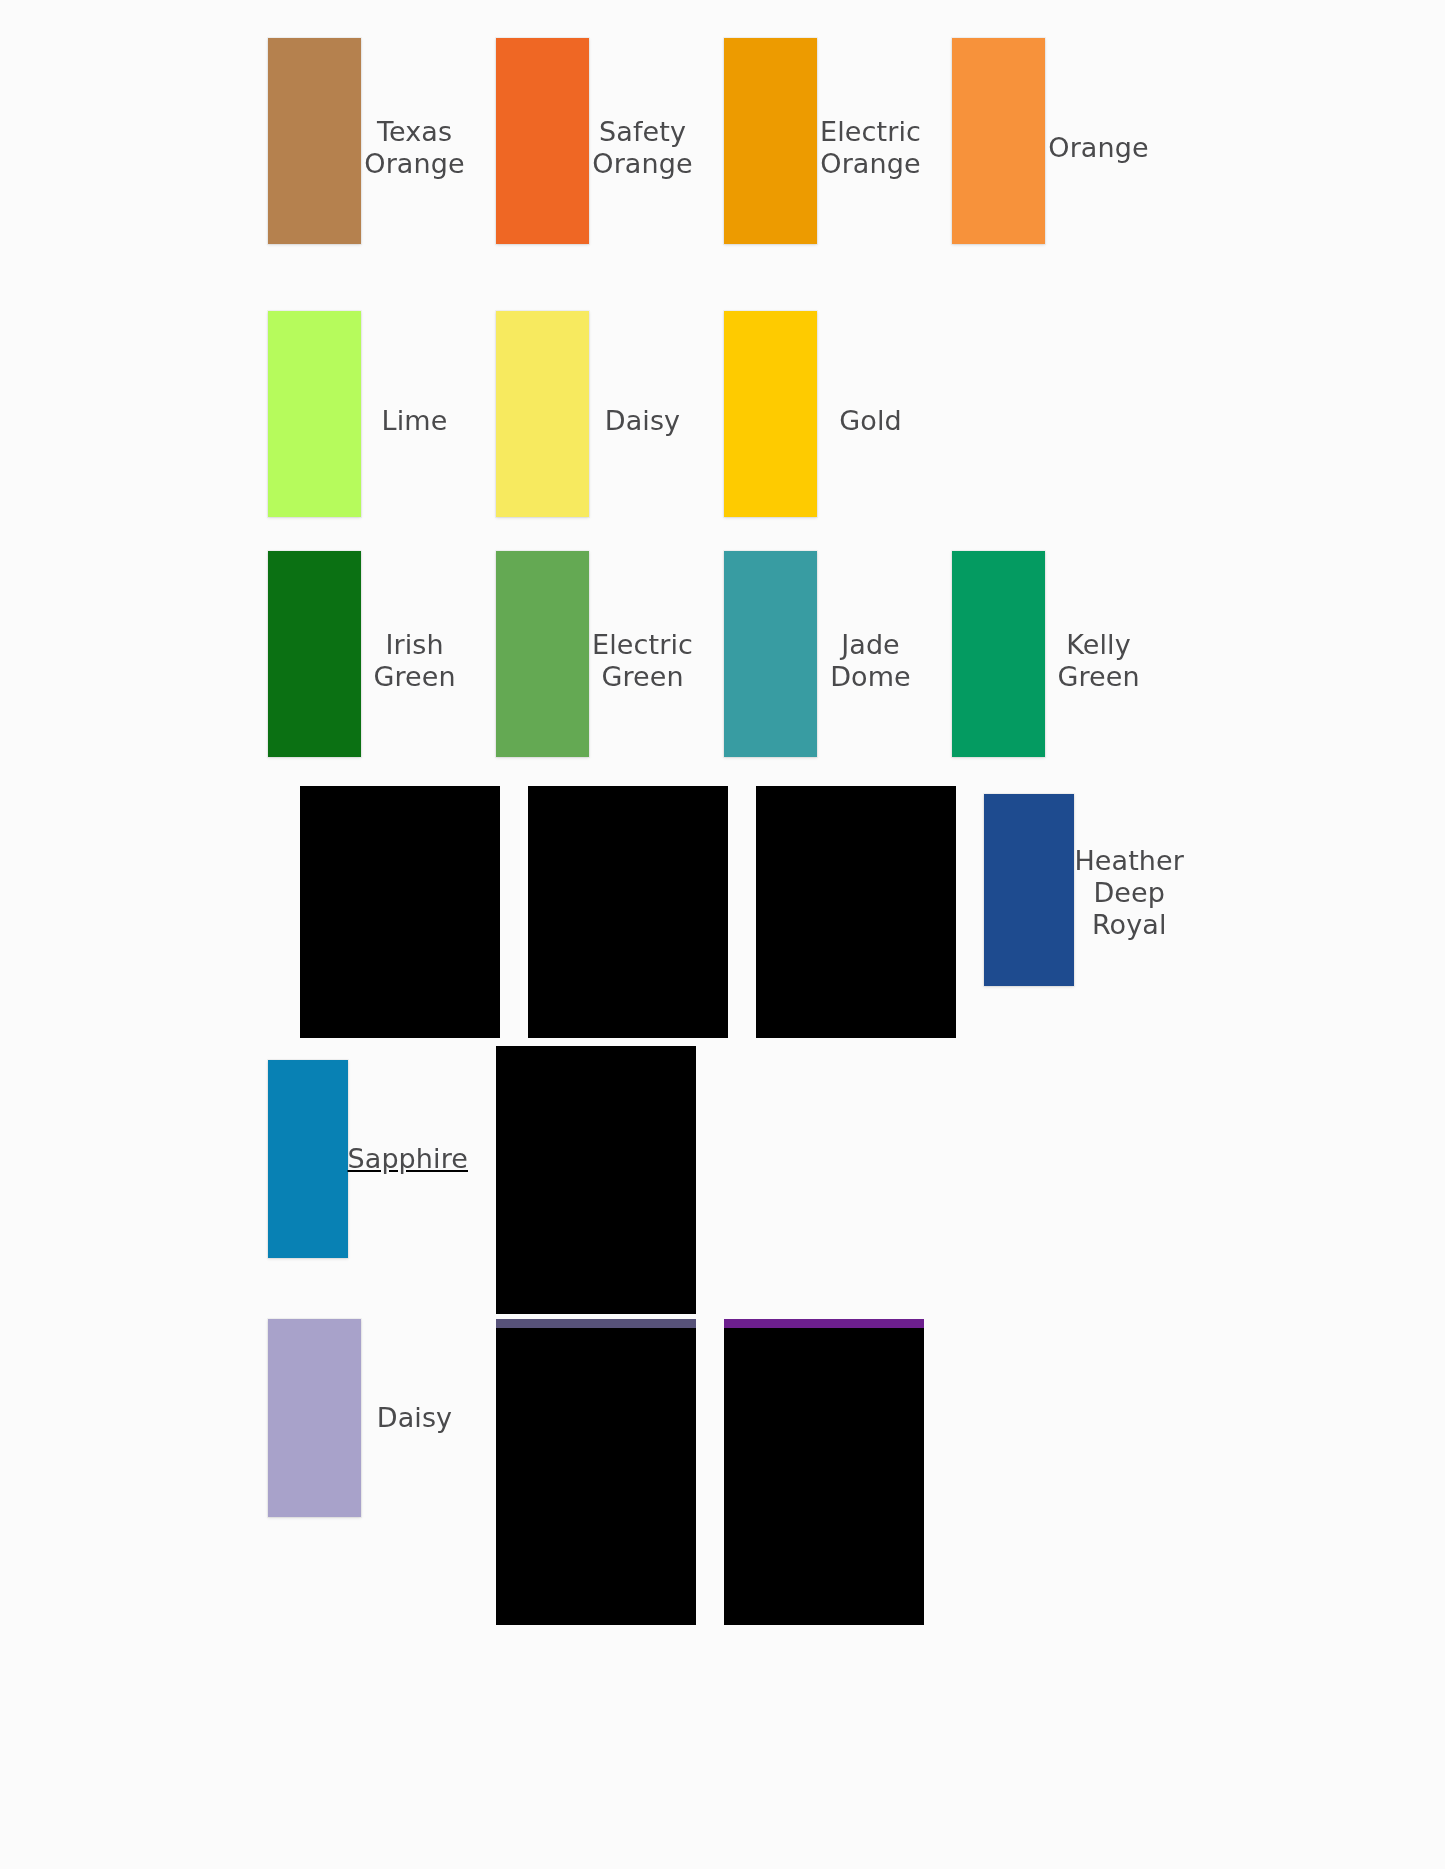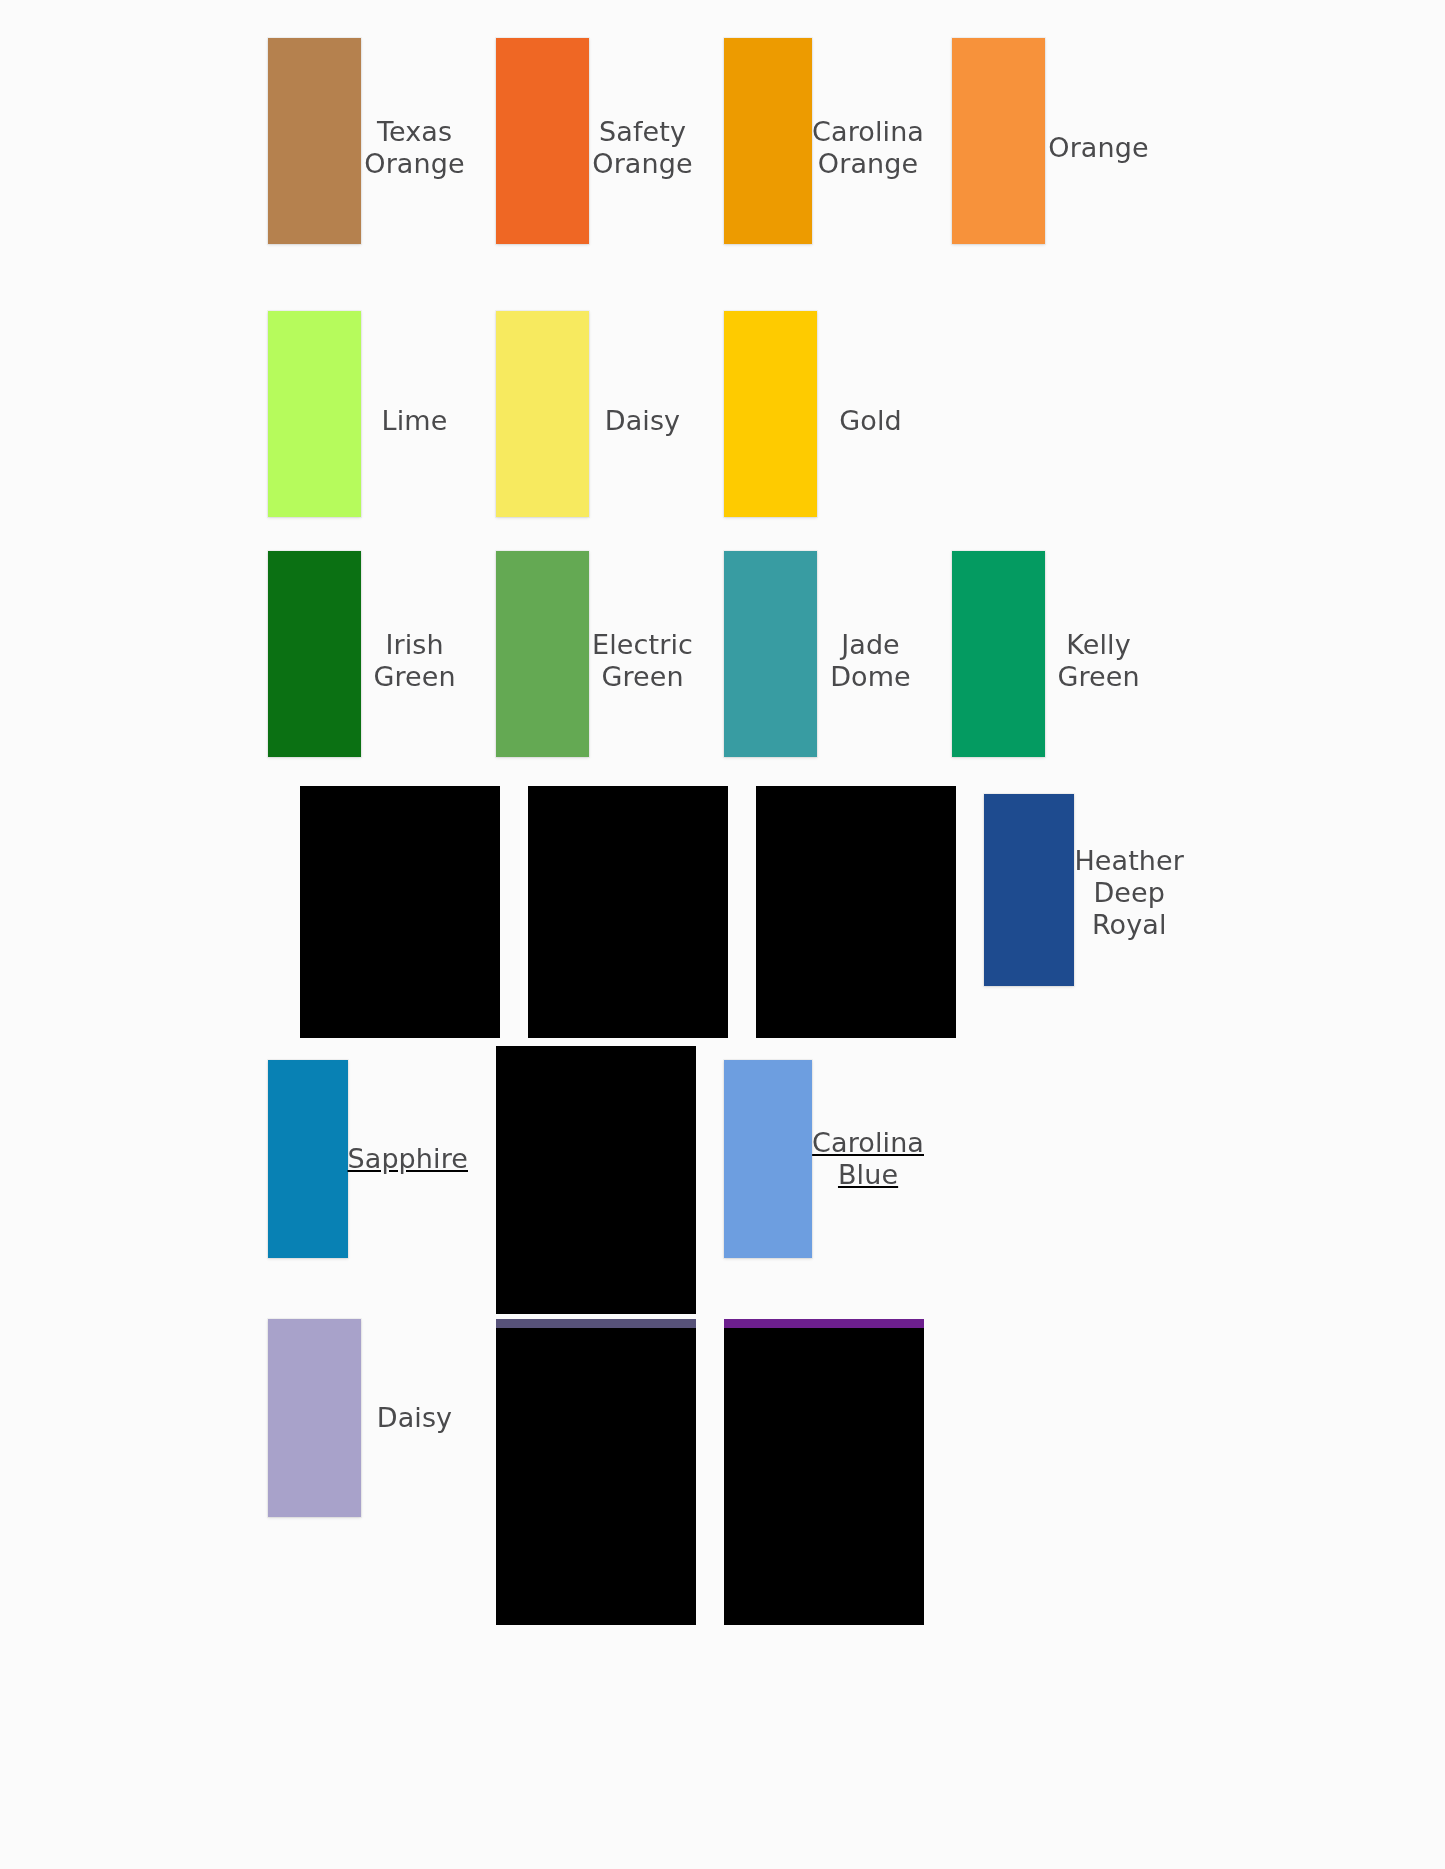--- a/index.html
+++ b/index.html
@@ -92,21 +92,21 @@
       <div class="swatch-cell">
         <div class="chip" style="background: rgb(181, 129, 78); height: 206px; margin-top: 0px;"></div>
         <div class="chip-label">Texas Orange</div>
       </div>
       <div class="swatch-cell">
         <div class="chip" style="background: rgb(239, 103, 36); height: 206px; margin-top: 0px;"></div>
         <div class="chip-label">Safety Orange</div>
       </div>
       <div class="swatch-cell">
         <div class="chip" style="background: rgb(237, 155, 0); height: 206px; margin-top: 0px;"></div>
-        <div class="chip-label">Carolina Orange</div>
+        <div class="chip-label">Electric Orange</div>
       </div>
       <div class="swatch-cell">
         <div class="chip" style="background: rgb(247, 146, 59); height: 206px; margin-top: 0px;"></div>
         <div class="chip-label">Orange</div>
       </div>
     </div>
     <div class="swatch-row" id="row-1">
       <div class="swatch-cell">
         <div class="chip" style="background: rgb(182, 251, 92); height: 206px; margin-top: 0px;"></div>
         <div class="chip-label">Lime</div>
@@ -154,24 +154,20 @@
       </div>
     </div>
     <div class="swatch-row" id="row-4">
       <div class="swatch-cell">
         <div class="chip" style="background: rgb(8, 129, 180); height: 198px; margin-top: 14px;"></div>
         <div class="chip-label">Sapphire</div>
       </div>
       <div class="swatch-cell">
         <div class="chip unloaded" style="background: rgb(0, 0, 0); height: 268px; margin-top: 0px;"></div>
       </div>
-      <div class="swatch-cell">
-        <div class="chip" style="background: rgb(109, 158, 224); height: 198px; margin-top: 14px;"></div>
-        <div class="chip-label">Carolina Blue</div>
-      </div>
     </div>
     <div class="swatch-row" id="row-5">
       <div class="swatch-cell">
         <div class="chip" style="background: rgb(168, 162, 202); height: 198px; margin-top: 14px;"></div>
         <div class="chip-label">Daisy</div>
       </div>
       <div class="swatch-cell">
         <div class="chip unloaded" style="background: rgb(0, 0, 0); height: 306px; margin-top: 14px; position: relative;">
           <div class="strip" style="background: rgb(87, 82, 121);"></div>
         </div>

